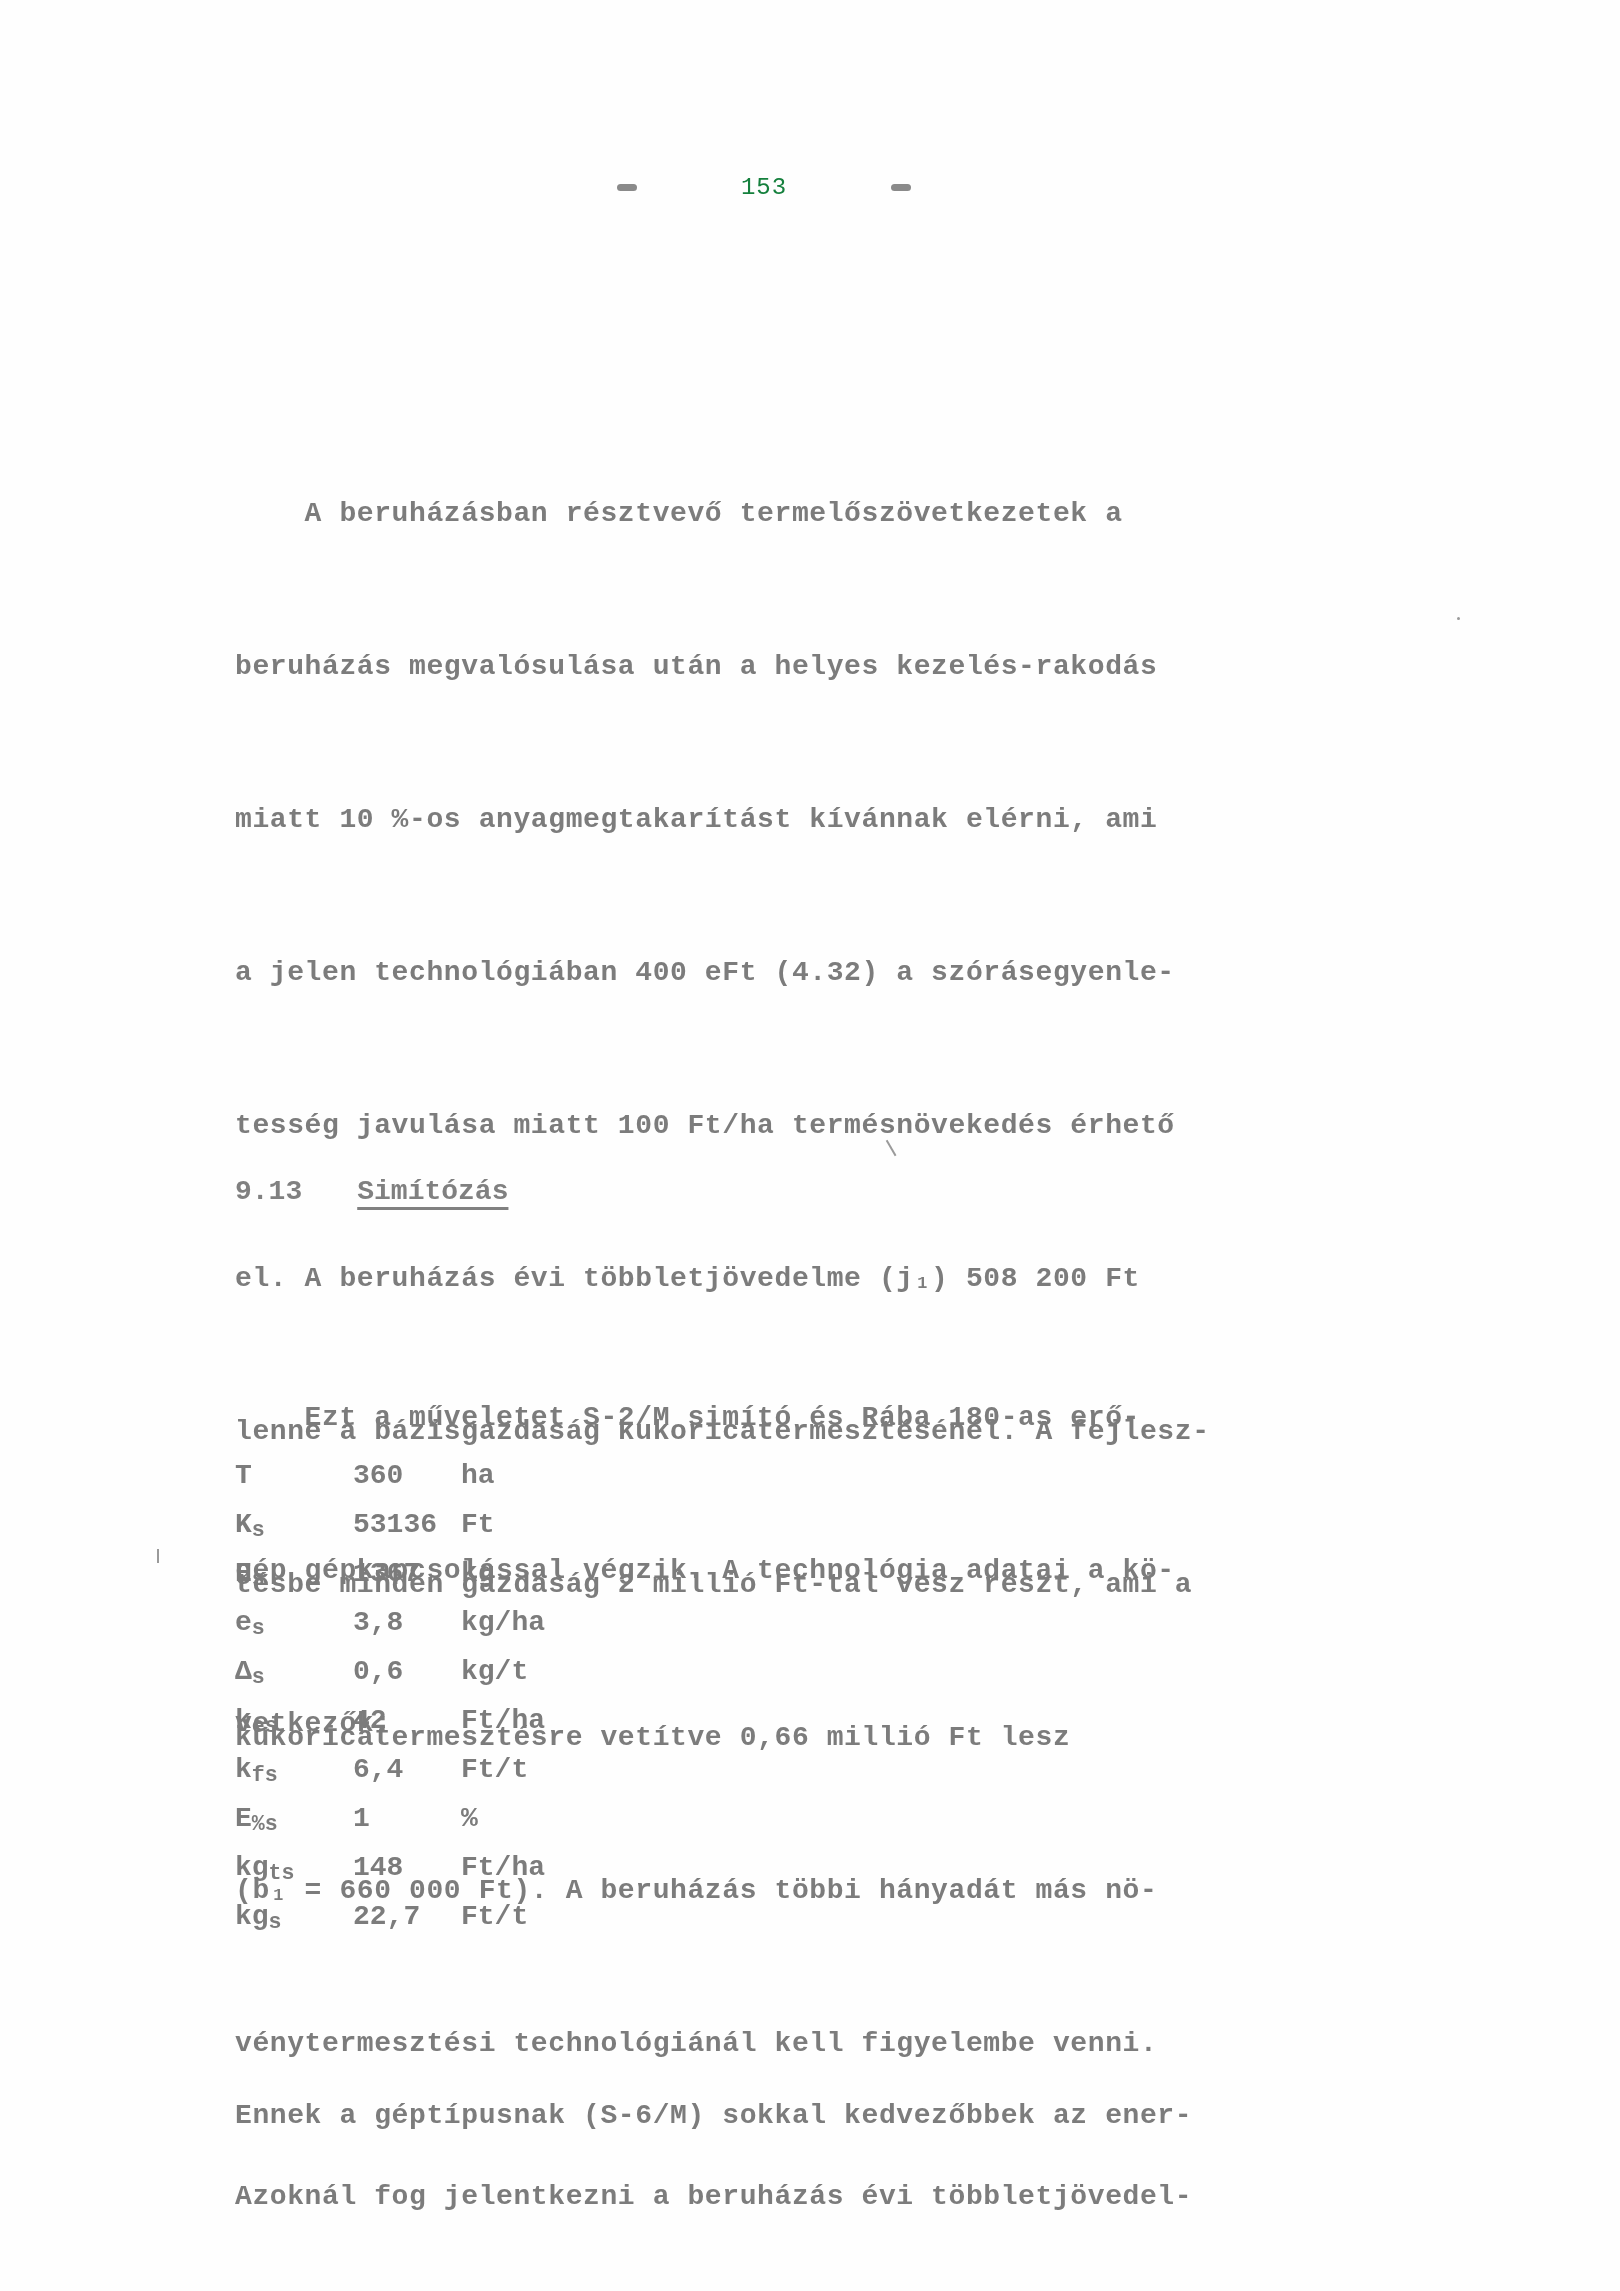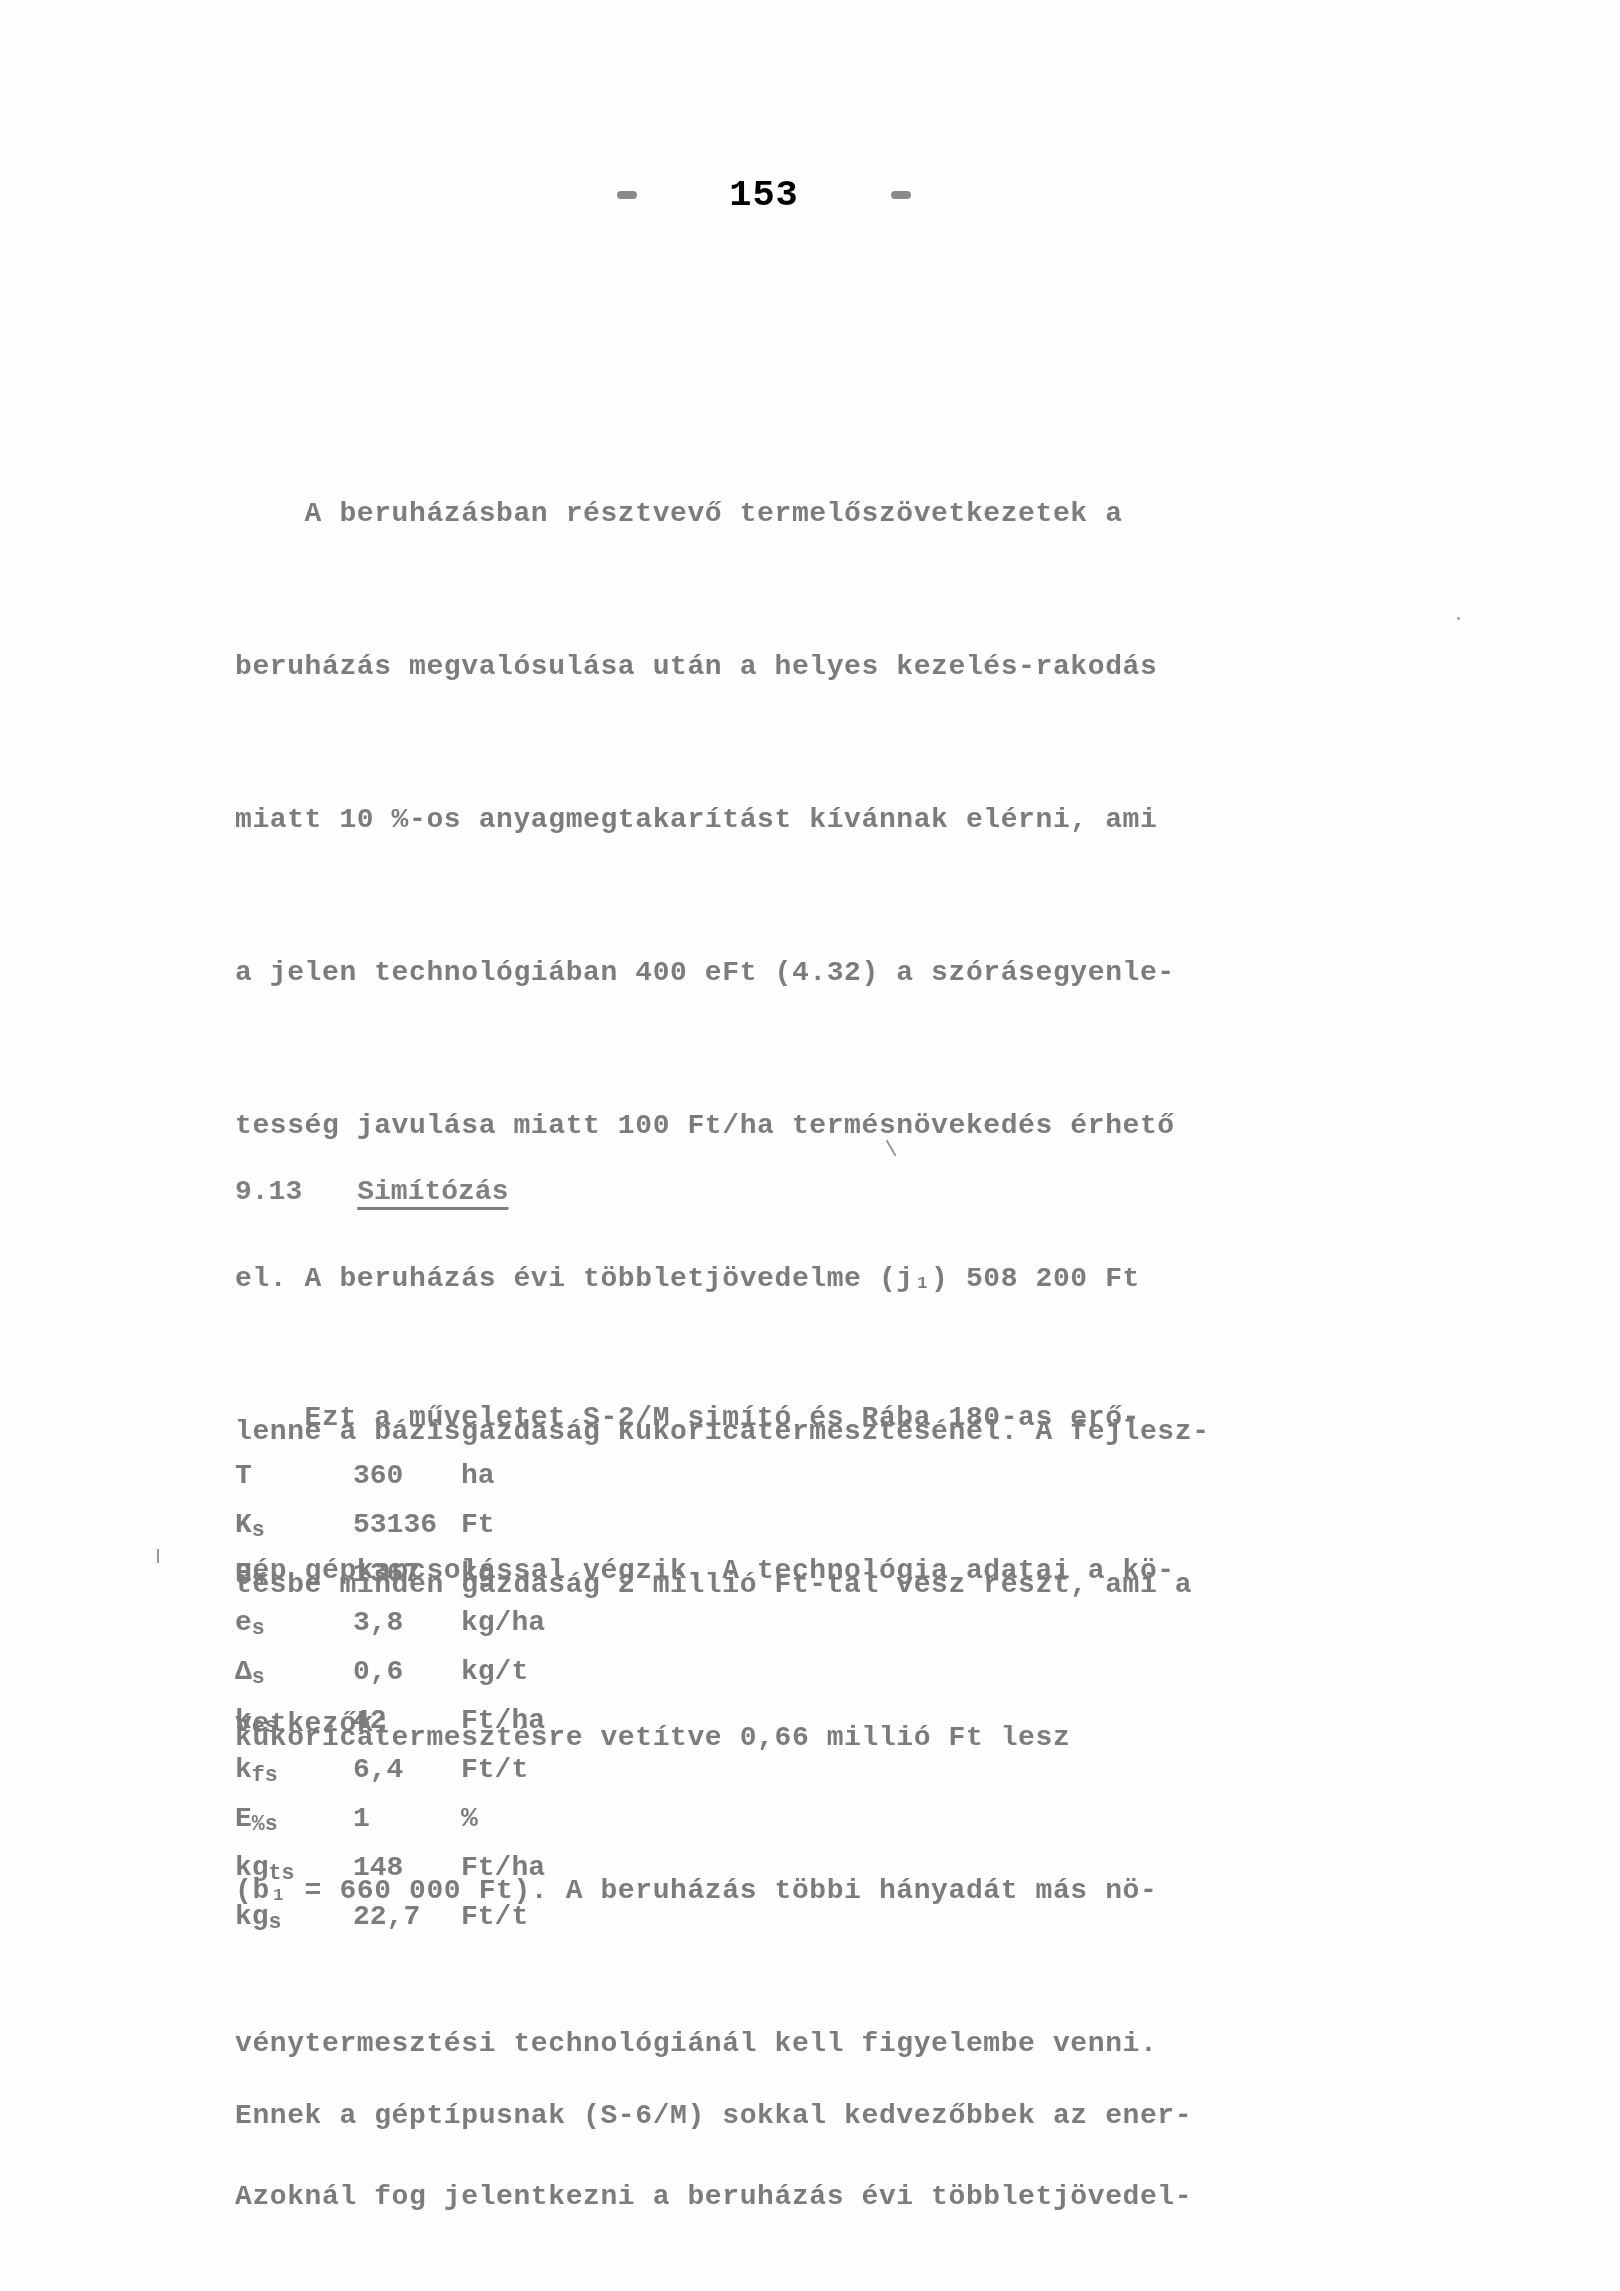--- a/index.html
+++ b/index.html
@@ -23,23 +23,23 @@
       background: #fefefe;
     }
     .page-number {
       position: absolute;
       top: 174px;
       left: 617px;
       width: 294px;
       display: flex;
       justify-content: space-between;
       align-items: center;
-      font-size: 37px;
-      font-weight: bold;
-      color: #000000;
+      font-size: 24px;
+      font-weight: normal;
+      color: #15803d;
       letter-spacing: 1px;
     }
     .page-number .dash {
       display: inline-block;
       width: 19.6px;
       height: 7.8px;
       border-radius: 3.9px;
       background: #8a8a8a;
     }
     .para {

